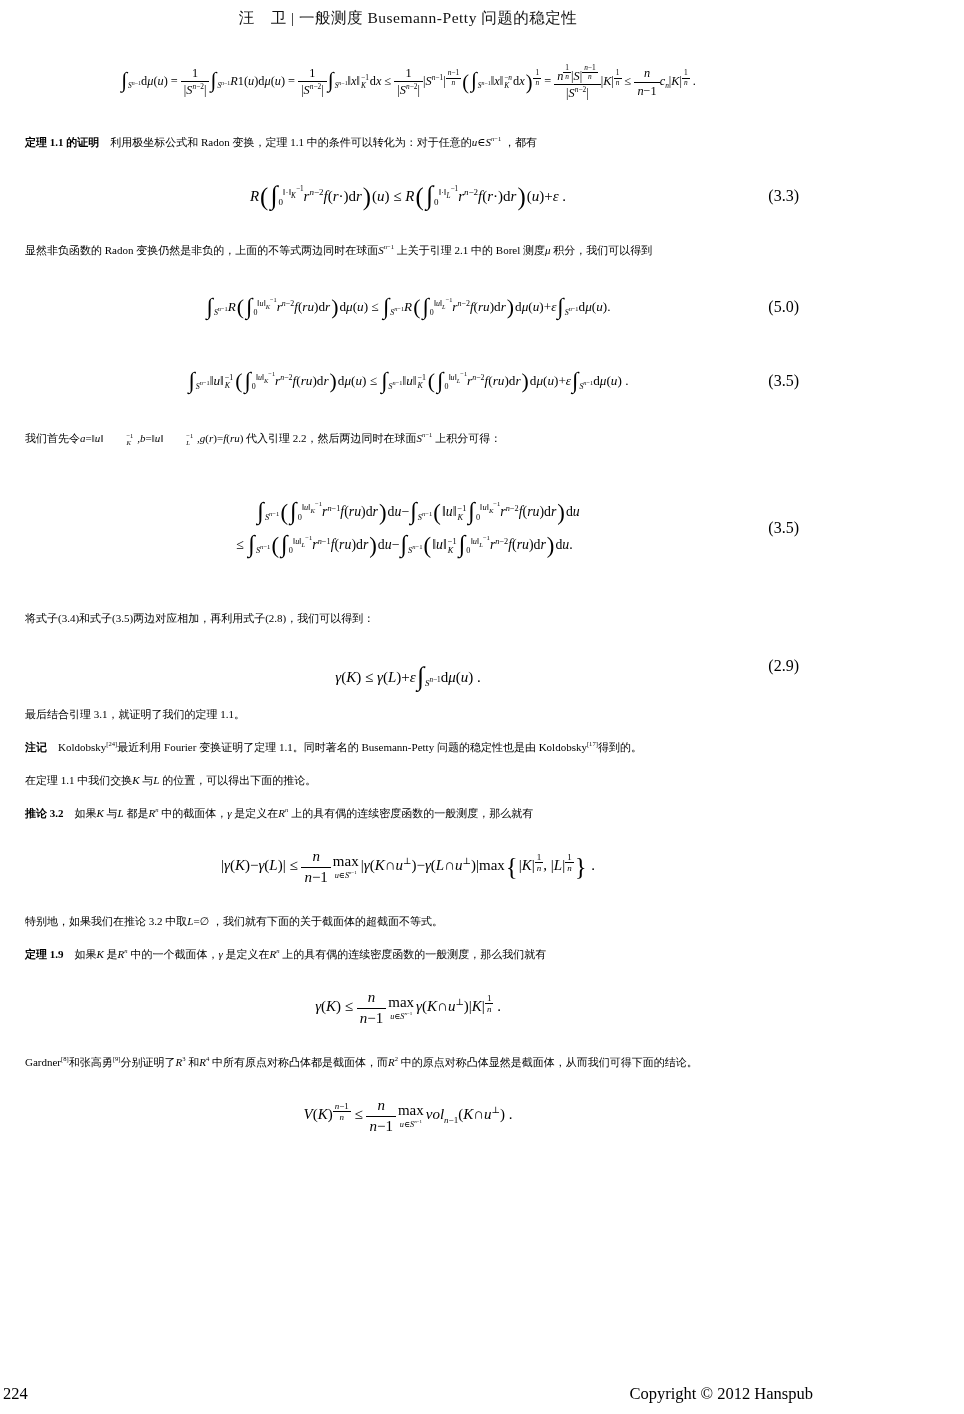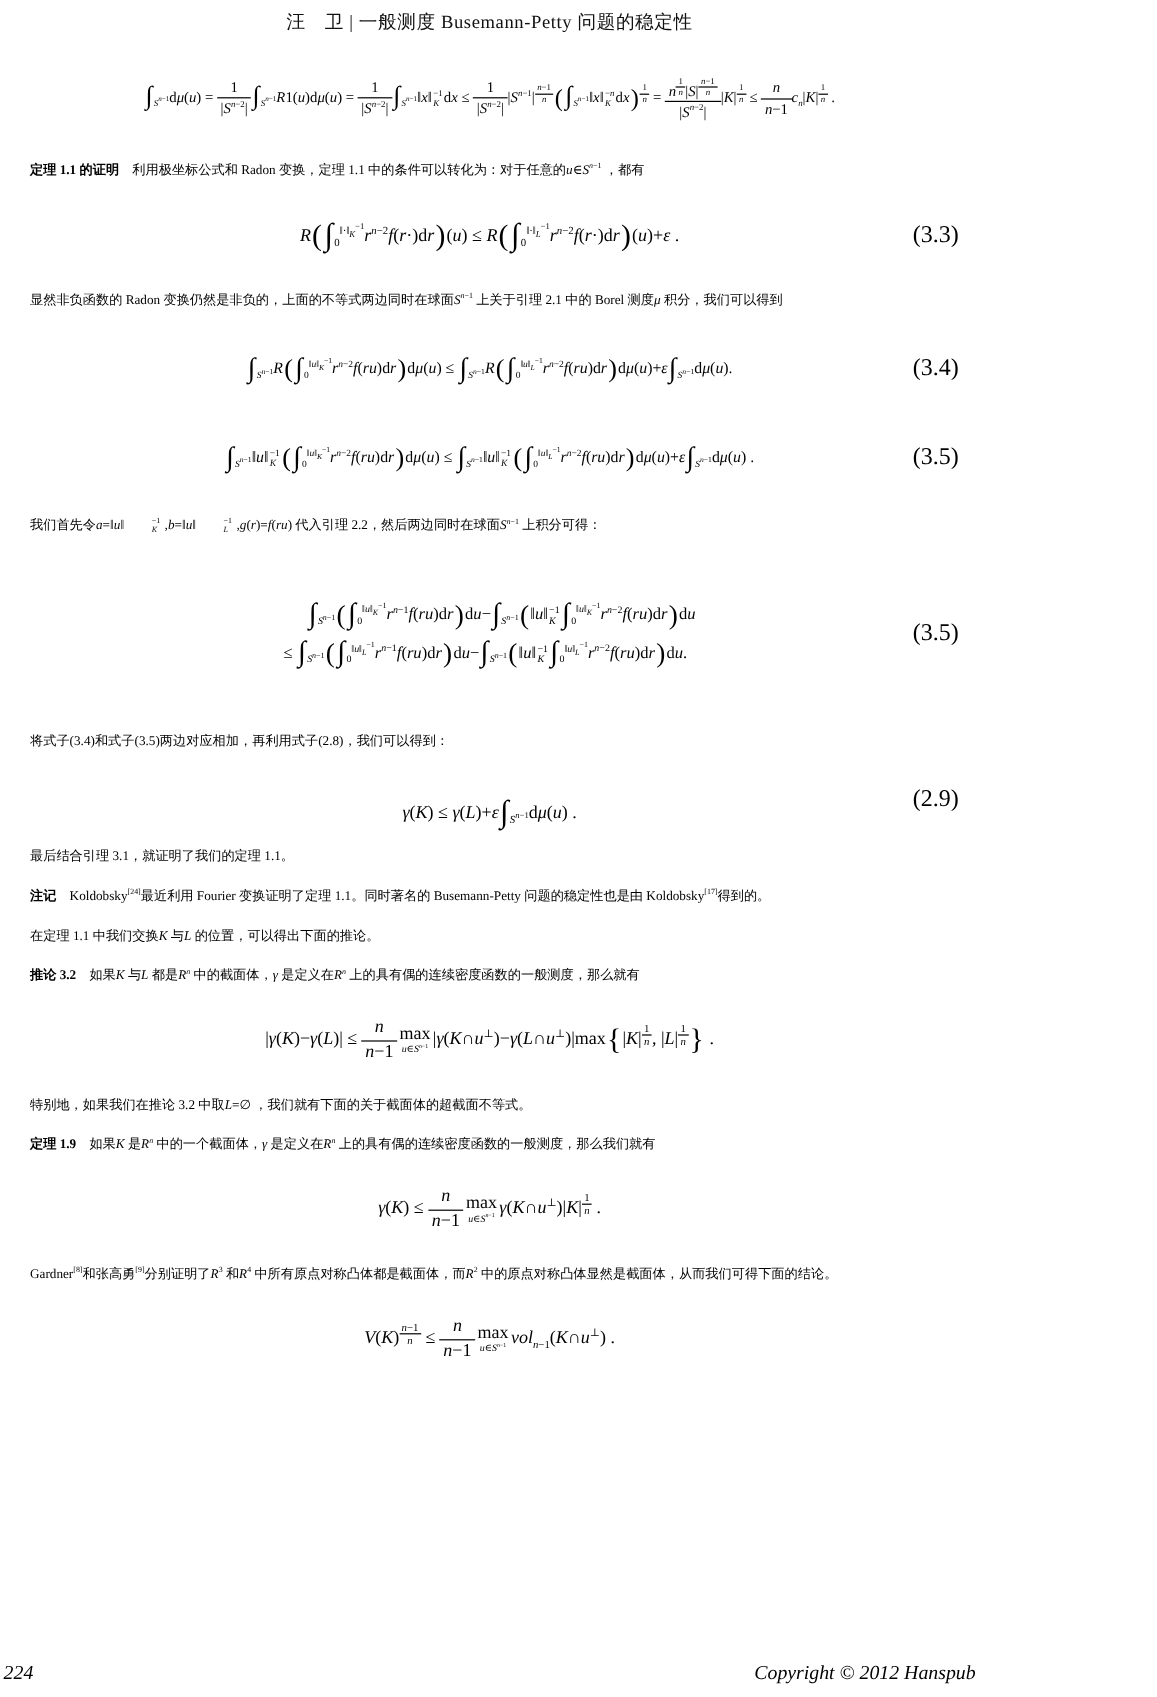--- a/index.html
+++ b/index.html
@@ -4,21 +4,21 @@
 <style>
   html,body{margin:0;padding:0;background:#ffffff;color:#000;}
   body{width:964px;height:1414px;font-family:"Liberation Serif","DejaVu Serif","DejaVu Sans",serif;}
   .page{box-sizing:border-box;width:816px;height:1414px;padding:6px 2px 10px 2px;display:flex;flex-direction:column;overflow:hidden;}
   .header{flex:0 0 auto;text-align:center;font-size:15.5px;letter-spacing:0.5px;padding-top:2px;color:#111;}
   .content{flex:1 1 auto;padding:0 1px;}
   p.para{font-size:11px;line-height:30px;margin:3px 0;text-indent:2em;text-align:justify;}
   
   .eq{position:relative;display:flex;align-items:center;justify-content:center;margin:10px 12px;font-size:15px;min-height:58px;}
   .eq-body{white-space:nowrap;}
-  .eq-tag{position:absolute;right:2px;top:50%;transform:translateY(-50%);font-size:20px;}
+  .eq-tag{position:absolute;right:2px;top:50%;transform:translateY(-50%);font-size:16px;}
   .eq-chain{font-size:12.3px;min-height:78px;margin:14px 0 6px 0;}
   .eq-mid{font-size:13.2px;min-height:64px;}
   .eq-tall{min-height:130px;font-size:13.8px;}
   .eq-tall .eq-line{display:block;text-align:left;line-height:1.2;}
   .eq-tall .eq-line + .eq-line{margin-top:10px;}
   .eq-tall .eq-line:first-child{margin-left:20px;}
   .eq-small{min-height:46px;align-items:flex-end;}
   
   .frac{display:inline-block;vertical-align:middle;text-align:center;}
   .fnum{display:block;padding:0 3px 1px 3px;border-bottom:1px solid #000;line-height:1.15;}
@@ -29,21 +29,21 @@
   sup .fnum, sup .fden{padding:0 2px;}
   .ss{display:inline-flex;flex-direction:column;align-items:flex-start;vertical-align:middle;font-size:0.6em;line-height:1.1;padding:0 1px;}
   .under{display:inline-flex;flex-direction:column;align-items:center;vertical-align:middle;line-height:1.05;padding:0 2px;}
   .under .usub{font-size:0.55em;line-height:1;margin-top:1px;}
   .bigd{font-size:1.65em;vertical-align:middle;line-height:0.9;font-weight:400;padding:0 1px;}
   .rm{font-style:normal;}
   .norm{font-style:normal;}
   i{font-style:italic;}
   b{font-weight:bold;}
   
-  .footer{flex:0 0 auto;display:flex;justify-content:space-between;align-items:flex-start;font-size:16.5px;padding:0 1px;margin-top:auto;font-style:italic;}
+  .footer{flex:0 0 auto;display:flex;justify-content:space-between;align-items:flex-start;font-size:16.5px;padding:0 1px;margin-top:auto;}
 </style>
 </head>
 <body>
 
 <div class="page">
 
   <div class="header">
     <span>汪　卫 | 一般测度 Busemann-Petty 问题的稳定性</span>
   </div>
 
@@ -63,21 +63,21 @@
 
     <div class="eq">
       <span class="eq-body"><i>R</i><span class="bigd">(</span><span class="int">∫</span><sub>0</sub><sup><span class="norm">‖</span>·<span class="norm">‖</span><sub><i>K</i></sub><sup>−1</sup></sup><i>r</i><sup><i>n</i>−2</sup><i>f</i>(<i>r</i>·)<span class="rm">d</span><i>r</i><span class="bigd">)</span>(<i>u</i>) ≤ <i>R</i><span class="bigd">(</span><span class="int">∫</span><sub>0</sub><sup><span class="norm">‖</span>·<span class="norm">‖</span><sub><i>L</i></sub><sup>−1</sup></sup><i>r</i><sup><i>n</i>−2</sup><i>f</i>(<i>r</i>·)<span class="rm">d</span><i>r</i><span class="bigd">)</span>(<i>u</i>)+<i>ε</i> .</span>
       <span class="eq-tag">(3.3)</span>
     </div>
 
     <p class="para">显然非负函数的 Radon 变换仍然是非负的，上面的不等式两边同时在球面<i>S</i><sup><i>n</i>−1</sup> 上关于引理 2.1 中的 Borel 测度<i>μ</i> 积分，我们可以得到</p>
 
     <div class="eq eq-mid">
       <span class="eq-body"><span class="int">∫</span><sub><i>S</i><sup><i>n</i>−1</sup></sub><i>R</i><span class="bigd">(</span><span class="int">∫</span><sub>0</sub><sup><span class="norm">‖</span><i>u</i><span class="norm">‖</span><sub><i>K</i></sub><sup>−1</sup></sup><i>r</i><sup><i>n</i>−2</sup><i>f</i>(<i>r</i><i>u</i>)<span class="rm">d</span><i>r</i><span class="bigd">)</span><span class="rm">d</span><i>μ</i>(<i>u</i>) ≤ <span class="int">∫</span><sub><i>S</i><sup><i>n</i>−1</sup></sub><i>R</i><span class="bigd">(</span><span class="int">∫</span><sub>0</sub><sup><span class="norm">‖</span><i>u</i><span class="norm">‖</span><sub><i>L</i></sub><sup>−1</sup></sup><i>r</i><sup><i>n</i>−2</sup><i>f</i>(<i>r</i><i>u</i>)<span class="rm">d</span><i>r</i><span class="bigd">)</span><span class="rm">d</span><i>μ</i>(<i>u</i>)+<i>ε</i><span class="int">∫</span><sub><i>S</i><sup><i>n</i>−1</sup></sub><span class="rm">d</span><i>μ</i>(<i>u</i>).</span>
-      <span class="eq-tag">(3.4)</span>
+      <span class="eq-tag">(5.0)</span>
     </div>
 
 
     <div class="eq eq-mid">
       <span class="eq-body"><span class="int">∫</span><sub><i>S</i><sup><i>n</i>−1</sup></sub><span class="norm">‖</span><i>u</i><span class="norm">‖</span><span class="ss">
             <span>−1</span>
             <span><i>K</i></span>
           </span><span class="bigd">(</span><span class="int">∫</span><sub>0</sub><sup><span class="norm">‖</span><i>u</i><span class="norm">‖</span><sub><i>K</i></sub><sup>−1</sup></sup><i>r</i><sup><i>n</i>−2</sup><i>f</i>(<i>r</i><i>u</i>)<span class="rm">d</span><i>r</i><span class="bigd">)</span><span class="rm">d</span><i>μ</i>(<i>u</i>) ≤ <span class="int">∫</span><sub><i>S</i><sup><i>n</i>−1</sup></sub><span class="norm">‖</span><i>u</i><span class="norm">‖</span><span class="ss">
             <span>−1</span>
             <span><i>K</i></span>

